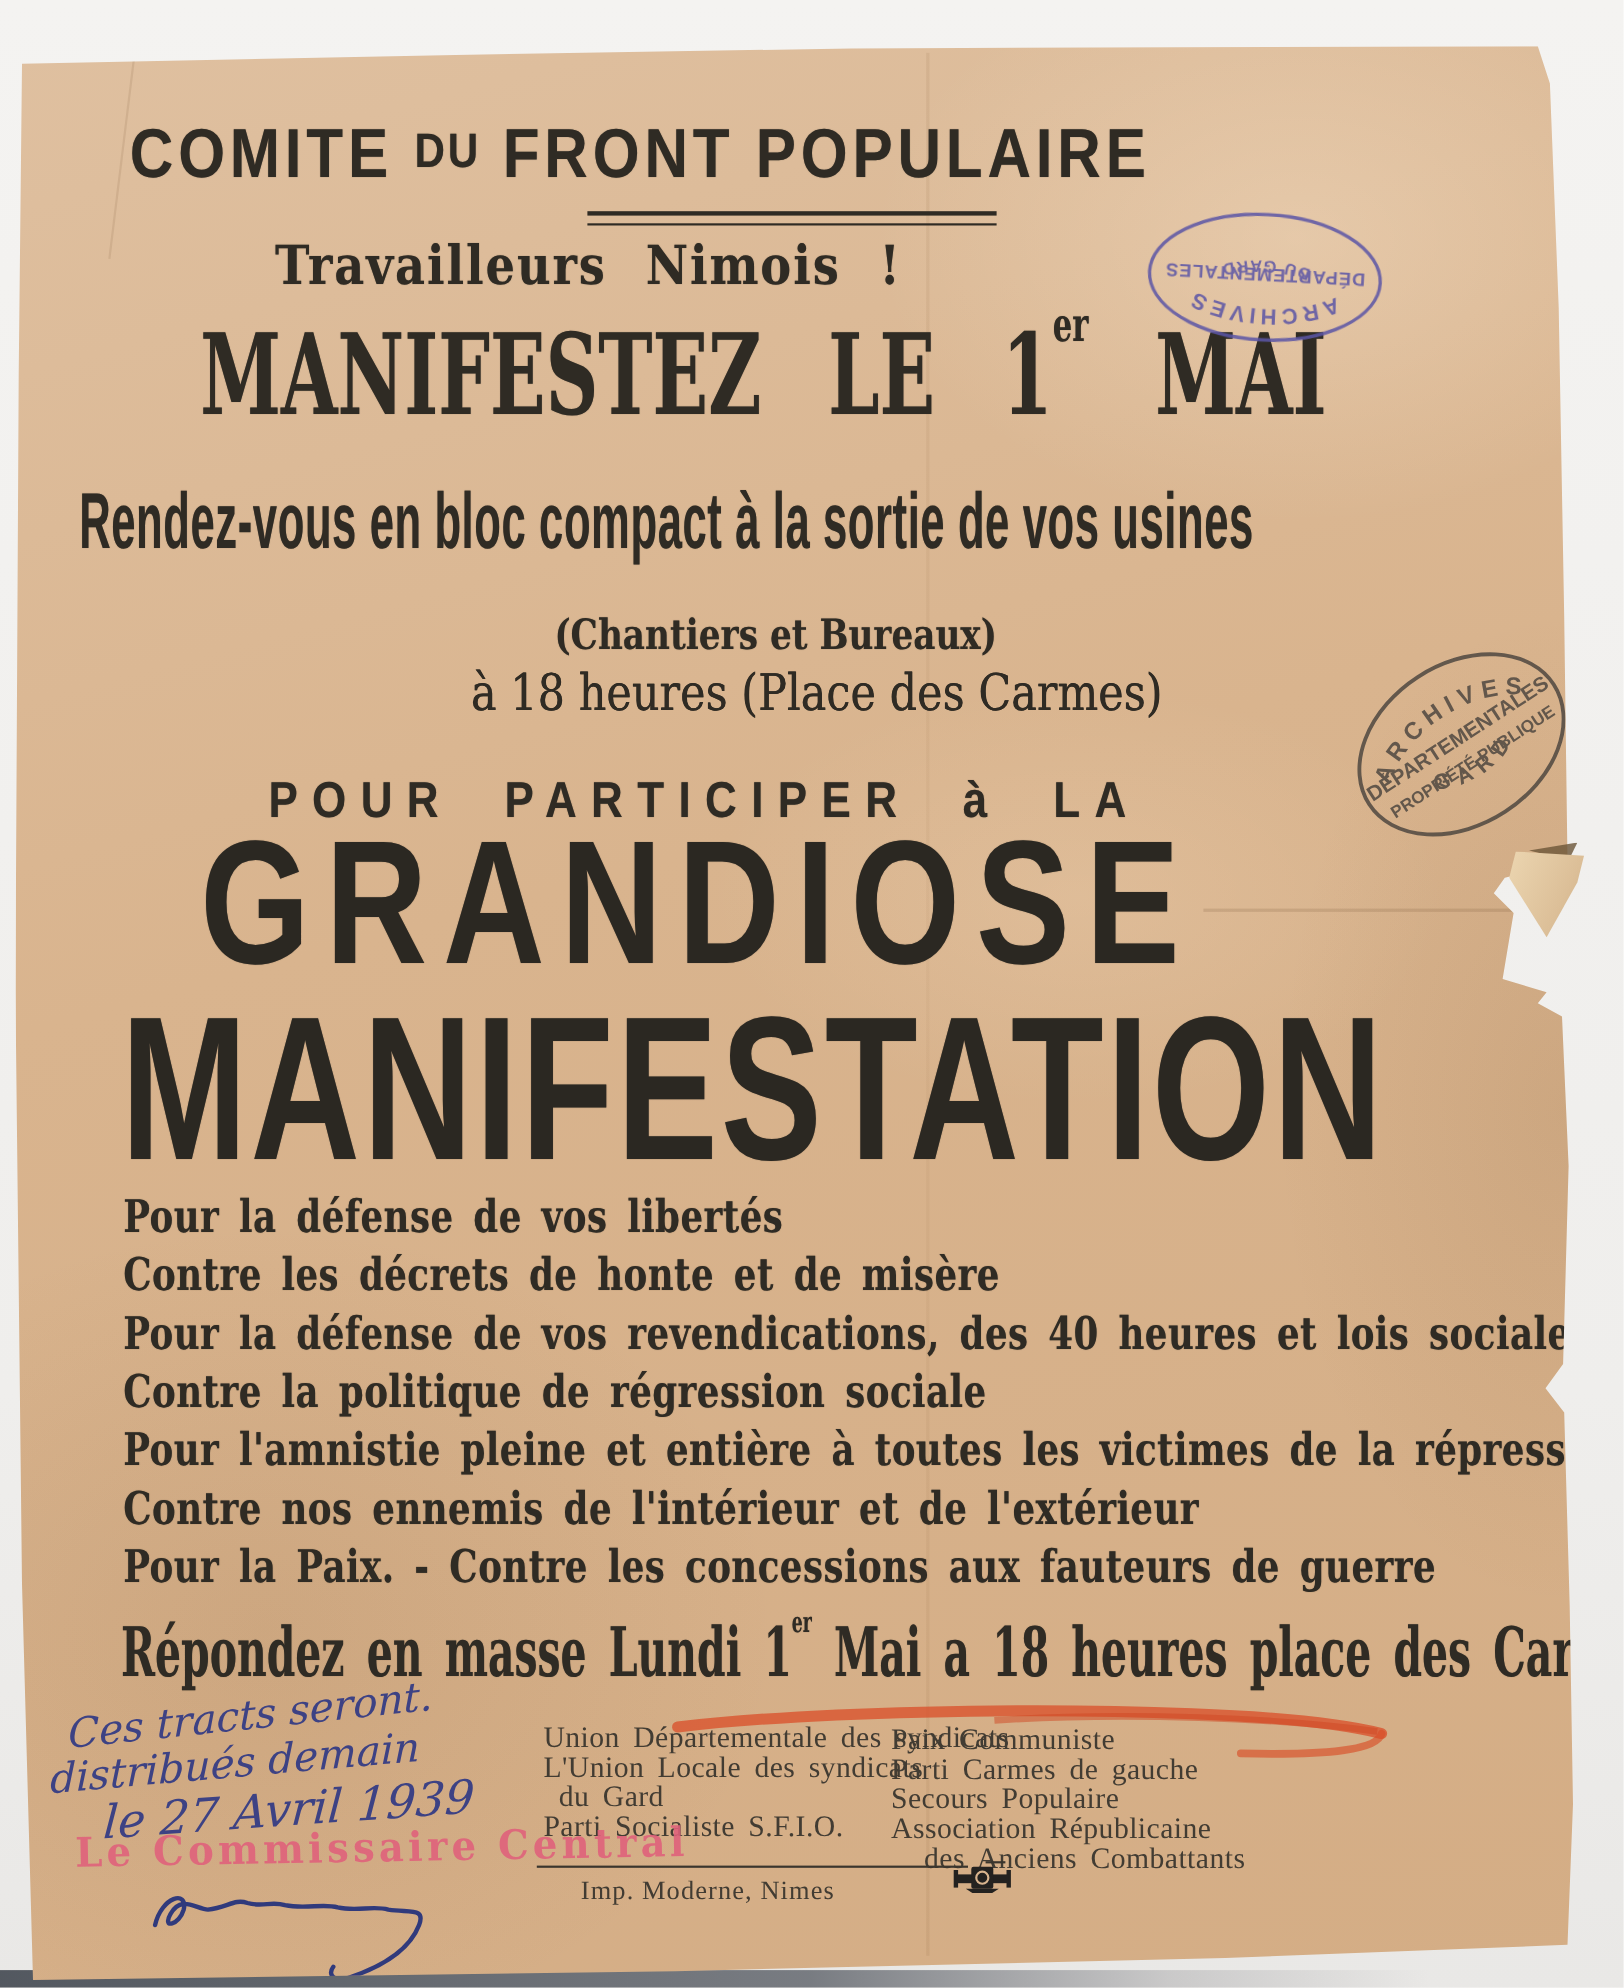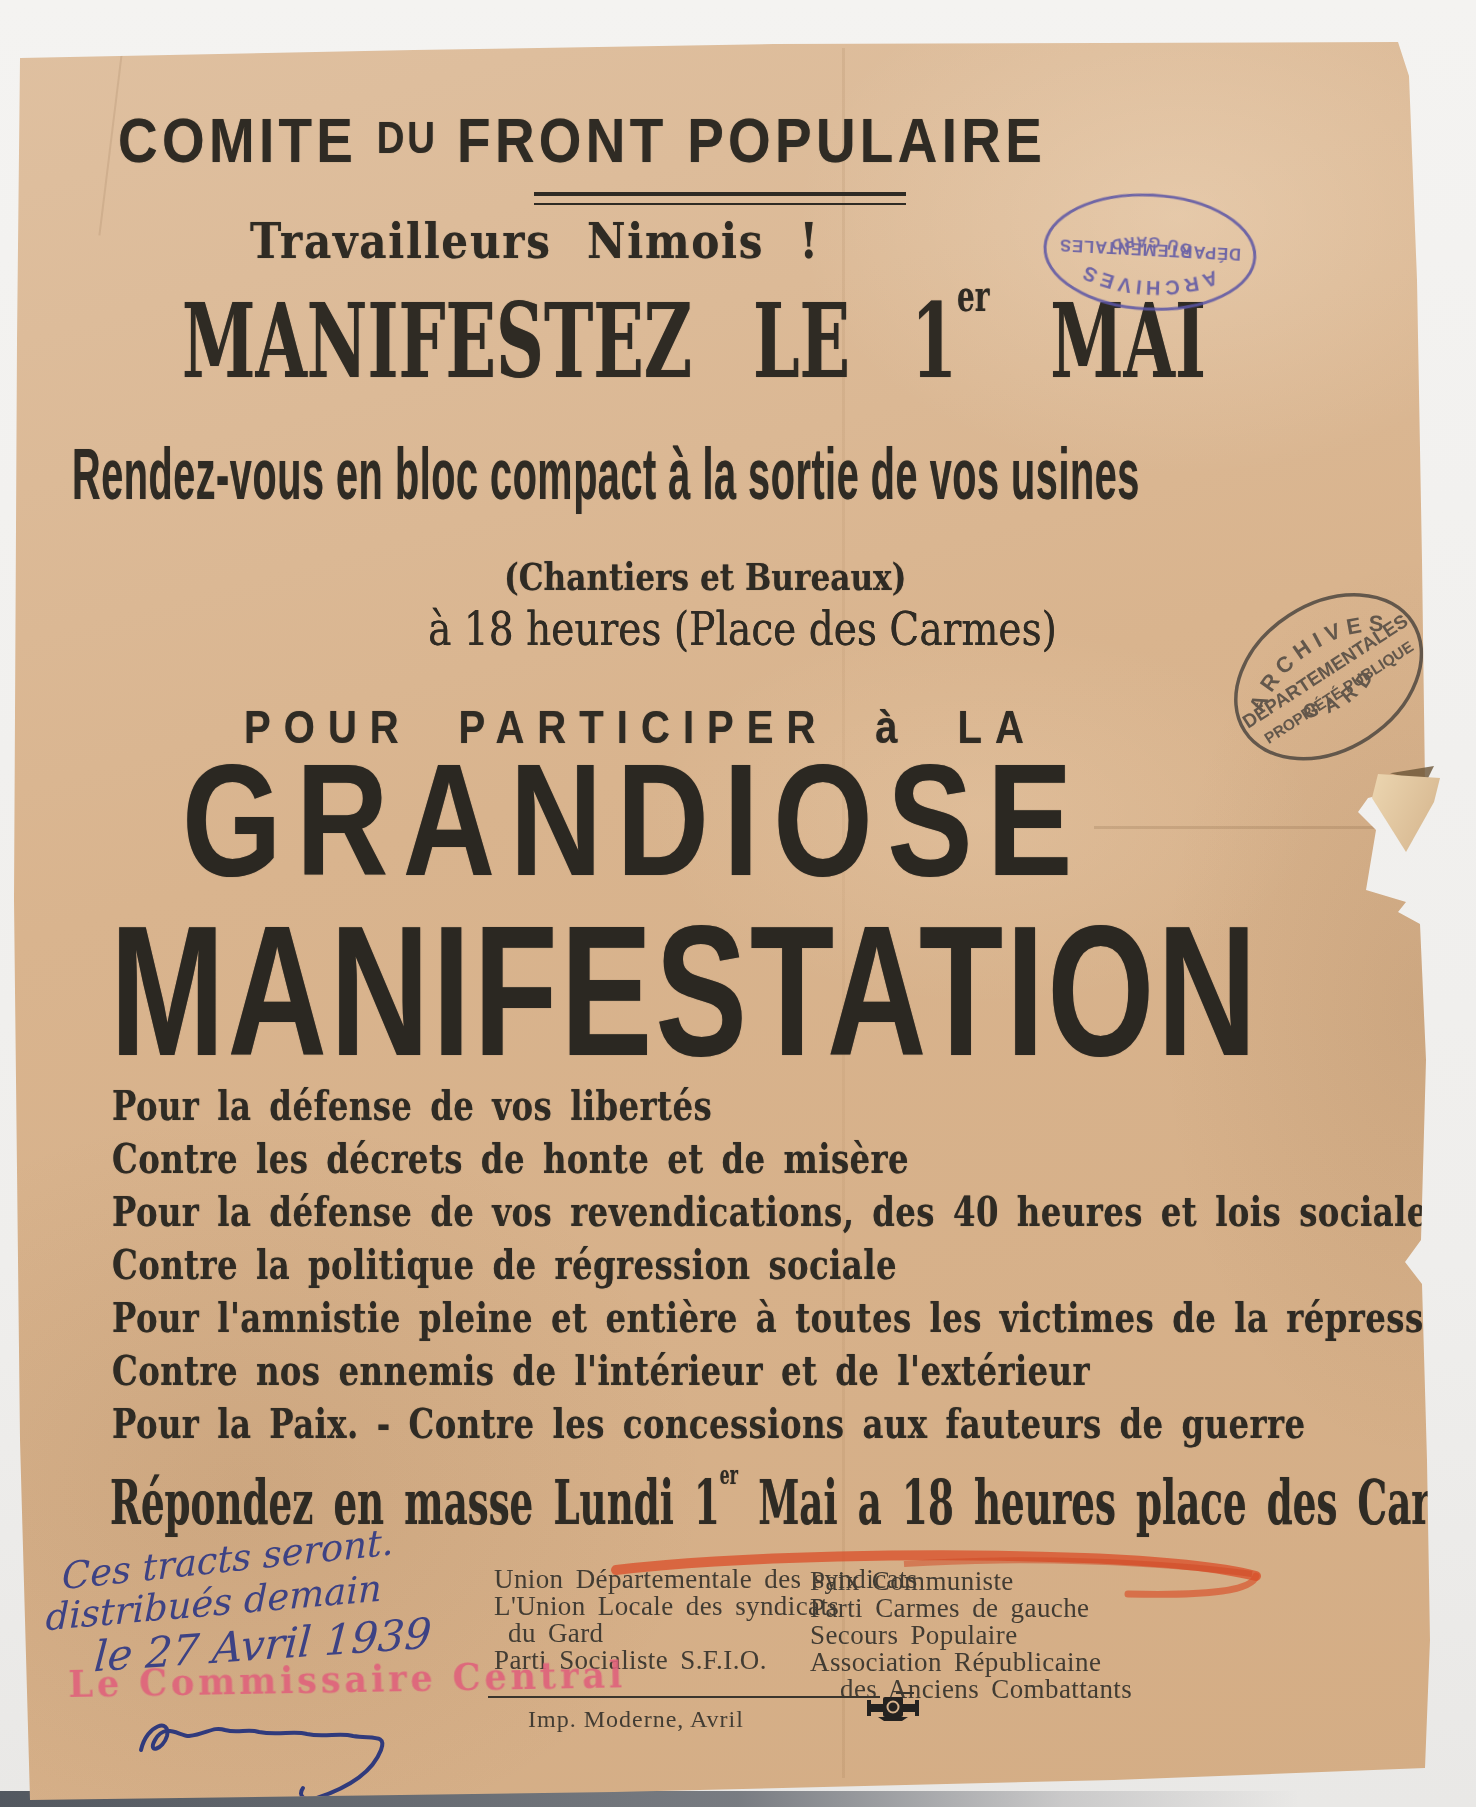--- a/index.html
+++ b/index.html
@@ -149,21 +149,21 @@
   <div class="orgs orgs-right">
     <div class="org-line">Paix Communiste</div>
     <div class="org-line">Parti Carmes de gauche</div>
     <div class="org-line">Secours Populaire</div>
     <div class="org-line">Association Républicaine</div>
     <div class="org-line ind-lg">des Anciens Combattants</div>
   </div>
 
   <div class="imprint-rule"></div>
   <div class="imprint-dash"></div>
-  <div class="line t-imprint">Imp. Moderne, Avril</div>
+  <div class="line t-imprint">Imp. Moderne, Nimes</div>
 
   <svg class="ornament" width="54" height="30" viewBox="0 0 54 30">
     <rect x="1" y="7" width="4" height="16" fill="#242220"></rect>
     <rect x="49" y="7" width="4" height="16" fill="#242220"></rect>
     <rect x="3" y="11" width="16" height="8" fill="#242220"></rect>
     <rect x="35" y="11" width="16" height="8" fill="#242220"></rect>
     <rect x="17" y="4" width="20" height="20" rx="2" fill="#242220"></rect>
     <circle cx="27" cy="14" r="5.5" fill="none" stroke="#d9b48e" stroke-width="2"></circle>
     <path d="M 12,24 L 42,24 L 36,28 L 18,28 Z" fill="#242220"></path>
   </svg>

